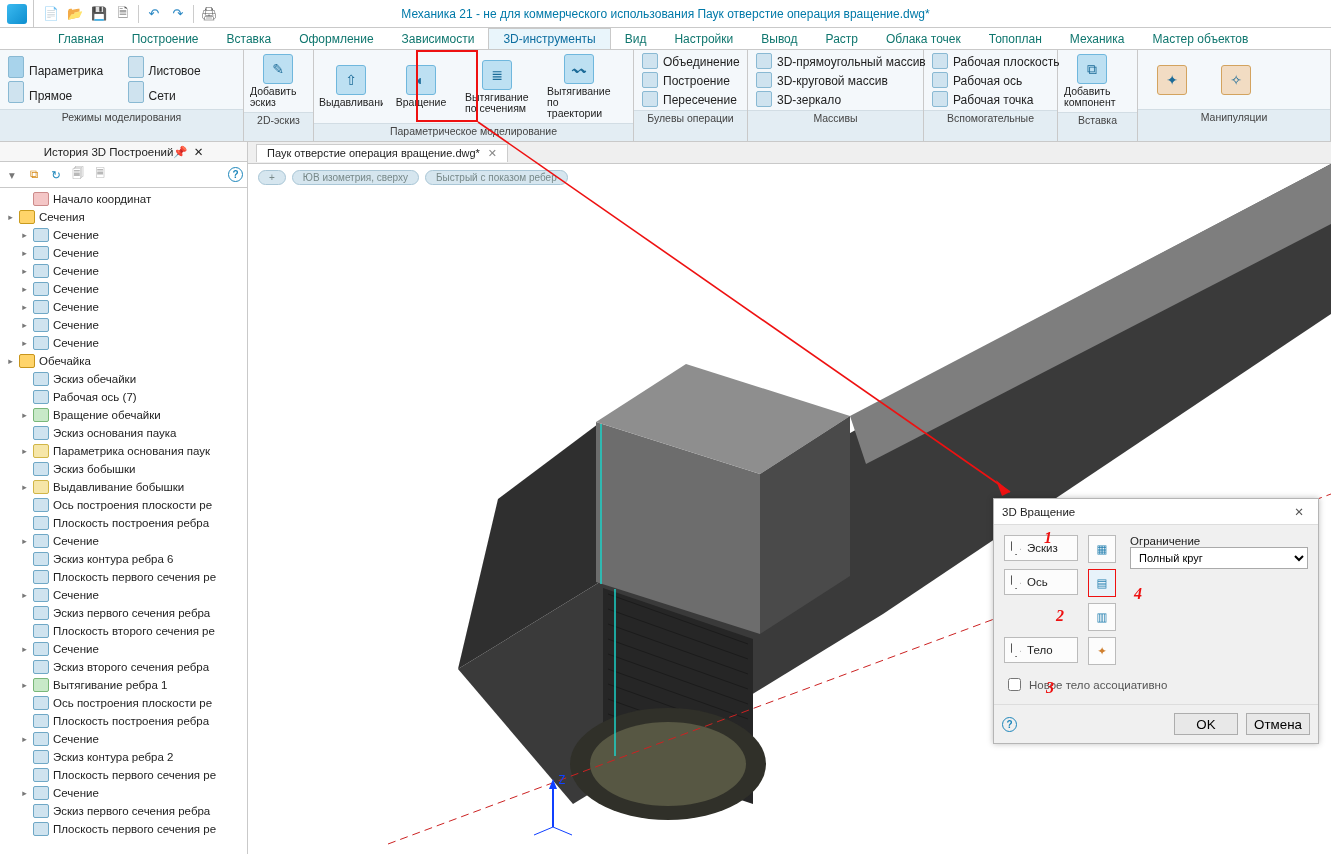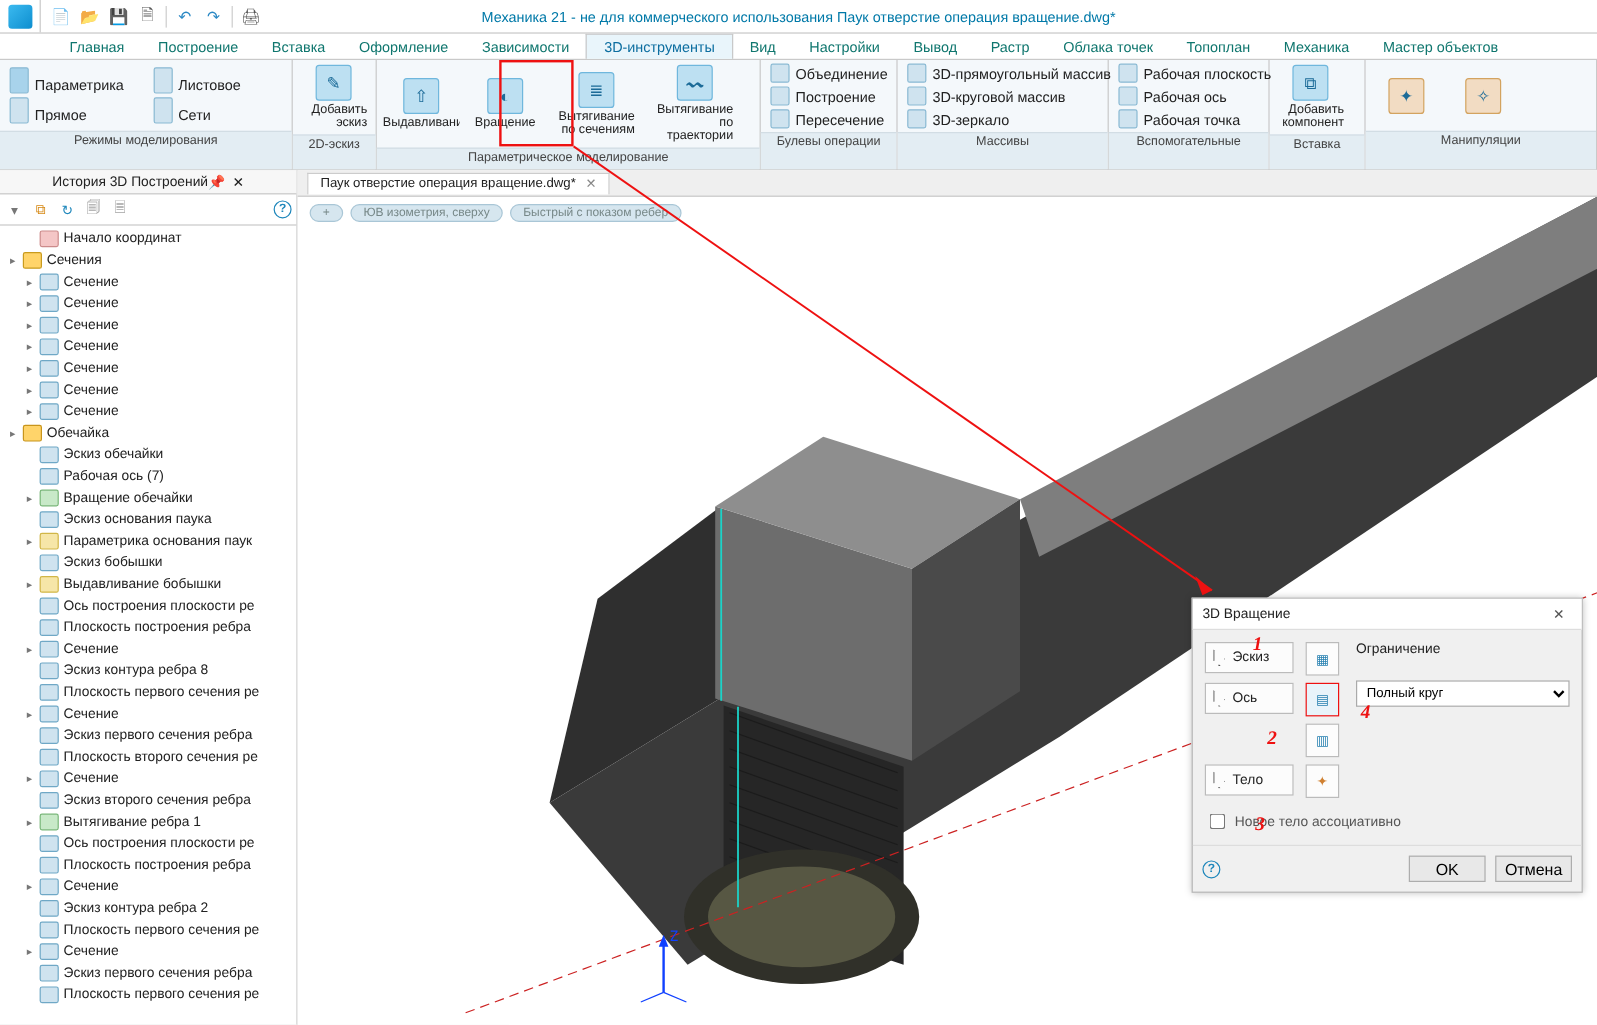--- a/index.html
+++ b/index.html
@@ -32,21 +32,21 @@
 .tab{padding:0 14px;display:flex;align-items:center;cursor:pointer;color:#0f766e}
 .tab.active{background:var(--ribbon-active);border:1px solid var(--border);border-bottom:none;font-weight:400;color:#0d6ea0}
 
 
 .ribbon{height:var(--ribbon-h);background:#f4f8fb;border-bottom:1px solid var(--border);display:flex}
 .panel{border-right:1px solid var(--border);display:flex;flex-direction:column;justify-content:space-between}
 .panel-body{flex:1;display:flex;align-items:stretch;padding:2px 4px;gap:4px}
 .panel-footer{height:32px;line-height:14px;text-align:center;font-size:10.5px;color:#444;background:#e3edf3;border-top:1px solid #d2dde4}
 .big-btn{width:60px;display:flex;flex-direction:column;align-items:center;justify-content:center;gap:2px;cursor:pointer;padding:2px;position:relative}
 .big-ico{width:30px;height:30px;background:#bde0f2;border:1px solid #6fb7dd;border-radius:3px;display:flex;align-items:center;justify-content:center;font-size:14px;color:#1c6b98}
-.big-lbl{font-size:10.5px;text-align:right;line-height:11px;max-width:64px;overflow:hidden}
+.big-lbl{font-size:10.5px;text-align:left;line-height:11px;max-width:64px;overflow:hidden}
 .flex-col{display:flex;flex-direction:column;gap:1px;justify-content:center}
 .small-btn{display:flex;align-items:flex-end;gap:5px;padding:1px 4px;cursor:pointer;white-space:nowrap}
 .sico{width:16px;height:16px;background:#cfe3ef;border:1px solid #89b9d3;border-radius:2px;flex:0 0 16px}
 
 
 .red-box{position:absolute;border:2px solid #e11;pointer-events:none}
 
 
 .work{position:absolute;top:calc(var(--qat-h) + var(--tabs-h) + var(--ribbon-h));bottom:0;left:0;right:0;display:flex}
 
@@ -406,21 +406,21 @@
           <span>Плоскость построения ребра</span>
         </div>
         <div class="tree-item l2">
           <div class="arrow">▸</div>
           <div class="ticon ti-sketch"></div>
           <span>Сечение</span>
         </div>
         <div class="tree-item l2">
           <div class="arrow"></div>
           <div class="ticon ti-sketch"></div>
-          <span>Эскиз контура ребра 8</span>
+          <span>Эскиз контура ребра 6</span>
         </div>
         <div class="tree-item l2">
           <div class="arrow"></div>
           <div class="ticon ti-sketch"></div>
           <span>Плоскость первого сечения ре</span>
         </div>
         <div class="tree-item l2">
           <div class="arrow">▸</div>
           <div class="ticon ti-sketch"></div>
           <span>Сечение</span>
@@ -577,21 +577,21 @@
           <span>Тело</span>
         </div>
     </div>
     <div class="mode-col">
       <div class="mode-btn">▦</div>
       <div class="mode-btn hot">▤</div>
       <div class="mode-btn">▥</div>
       <div class="mode-btn" style="color:#d08030">✦</div>
     </div>
     <div class="limit-col">
-      <div style="margin-bottom:20px">Ограничение</div>
+      <div style="margin-bottom:0">Ограничение</div>
       <select class="limit-select"><option>Полный круг</option></select>
     </div>
   </div>
   <div class="assoc-row">
     <input type="checkbox" style="">
     <span>Новое тело ассоциативно</span>
   </div>
   <div class="dlg-footer">
     <div class="help-circle">?</div>
     <div class="dlg-actions">

